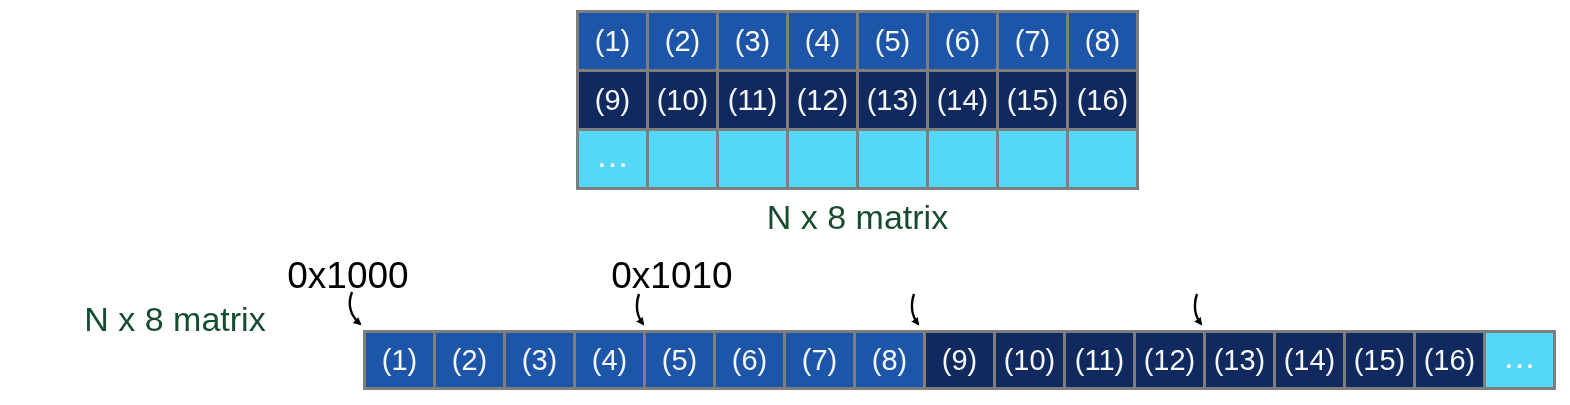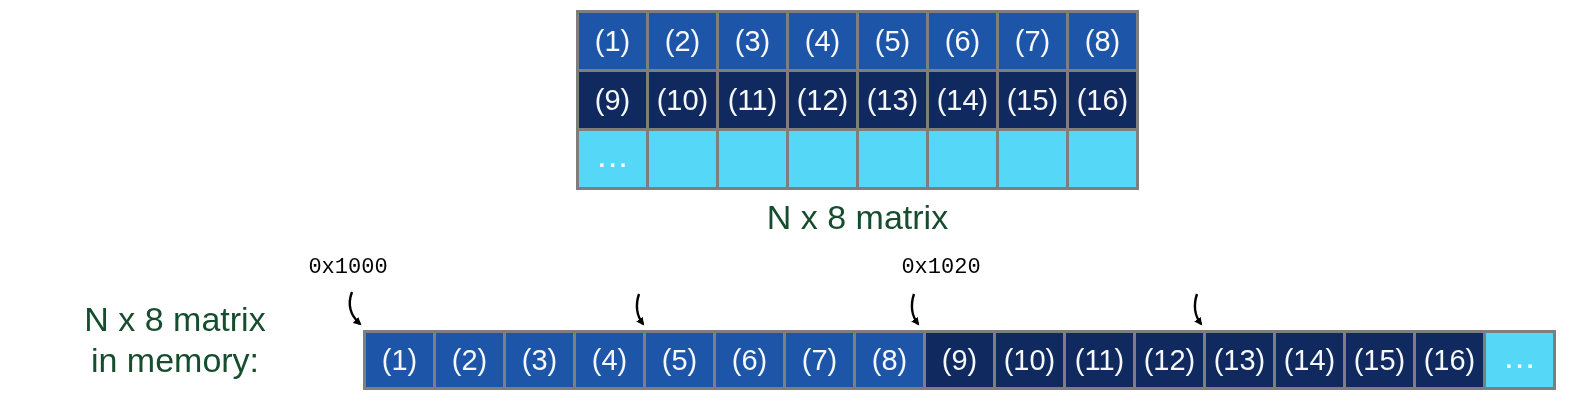--- a/index.html
+++ b/index.html
@@ -11,21 +11,21 @@
   .cell{display:flex;align-items:center;justify-content:center;color:#f6f8fa;font-size:29px;line-height:1;}
   .c-blue{background:#1d55a9;}
   .c-navy{background:#102a60;}
   .c-cyan{background:#55d8f7;}
   .dots{font-size:24px;letter-spacing:4px;font-weight:bold;padding-left:4px;}
   .caption{position:absolute;left:576px;top:198px;width:563px;text-align:center;
            color:#174d2f;font-size:34px;}
   .mem-label{position:absolute;left:10px;top:299px;width:330px;text-align:center;
              color:#174d2f;font-size:34px;line-height:41px;}
   .addr{position:absolute;top:255px;width:220px;text-align:center;color:#000000;
-        font-family:Liberation Mono, monospace;font-size:22px;}
+        font-family:Liberation Sans, sans-serif;font-size:37px;}
   .addr-0{left:238px;} .addr-1{left:562px;} .addr-2{left:831px;} .addr-3{left:1078px;}
   .arrow-layer{position:absolute;left:0;top:0;width:1570px;height:405px;pointer-events:none;}
 </style>
 </head>
 <body>
 
 <div class="canvas">
 
   <div class="grid matrix-grid">
     <div class="cell c-blue">(1)</div>
@@ -51,25 +51,24 @@
     <div class="cell c-cyan"></div>
     <div class="cell c-cyan"></div>
     <div class="cell c-cyan"></div>
     <div class="cell c-cyan"></div>
   </div>
 
   <div class="caption">N x 8 matrix</div>
 
   <div class="mem-label">
     <div>N x 8 matrix</div>
-    <div>in memory:</div>
   </div>
 
   <div class="addr addr-0">0x1000</div>
-  <div class="addr addr-2">0x1020</div>
+  <div class="addr addr-1">0x1010</div>
 
   <svg class="arrow-layer" viewBox="0 0 1570 405" xmlns="http://www.w3.org/2000/svg">
     <defs>
       <marker id="ah" markerWidth="9" markerHeight="9" refX="6" refY="4" orient="auto" markerUnits="userSpaceOnUse">
         <path d="M0,0 L8,4 L0,8 z" fill="#000000"></path>
       </marker>
     </defs>
     <path d="M 352 292 C 347 305 350 315 360 324" fill="none" stroke="#000000" stroke-width="2.4" marker-end="url(#ah)"></path>
     <path d="M 639 294 C 635 306 637 316 643 324" fill="none" stroke="#000000" stroke-width="2.4" marker-end="url(#ah)"></path>
     <path d="M 914 294 C 910 306 912 316 918 324" fill="none" stroke="#000000" stroke-width="2.4" marker-end="url(#ah)"></path>

